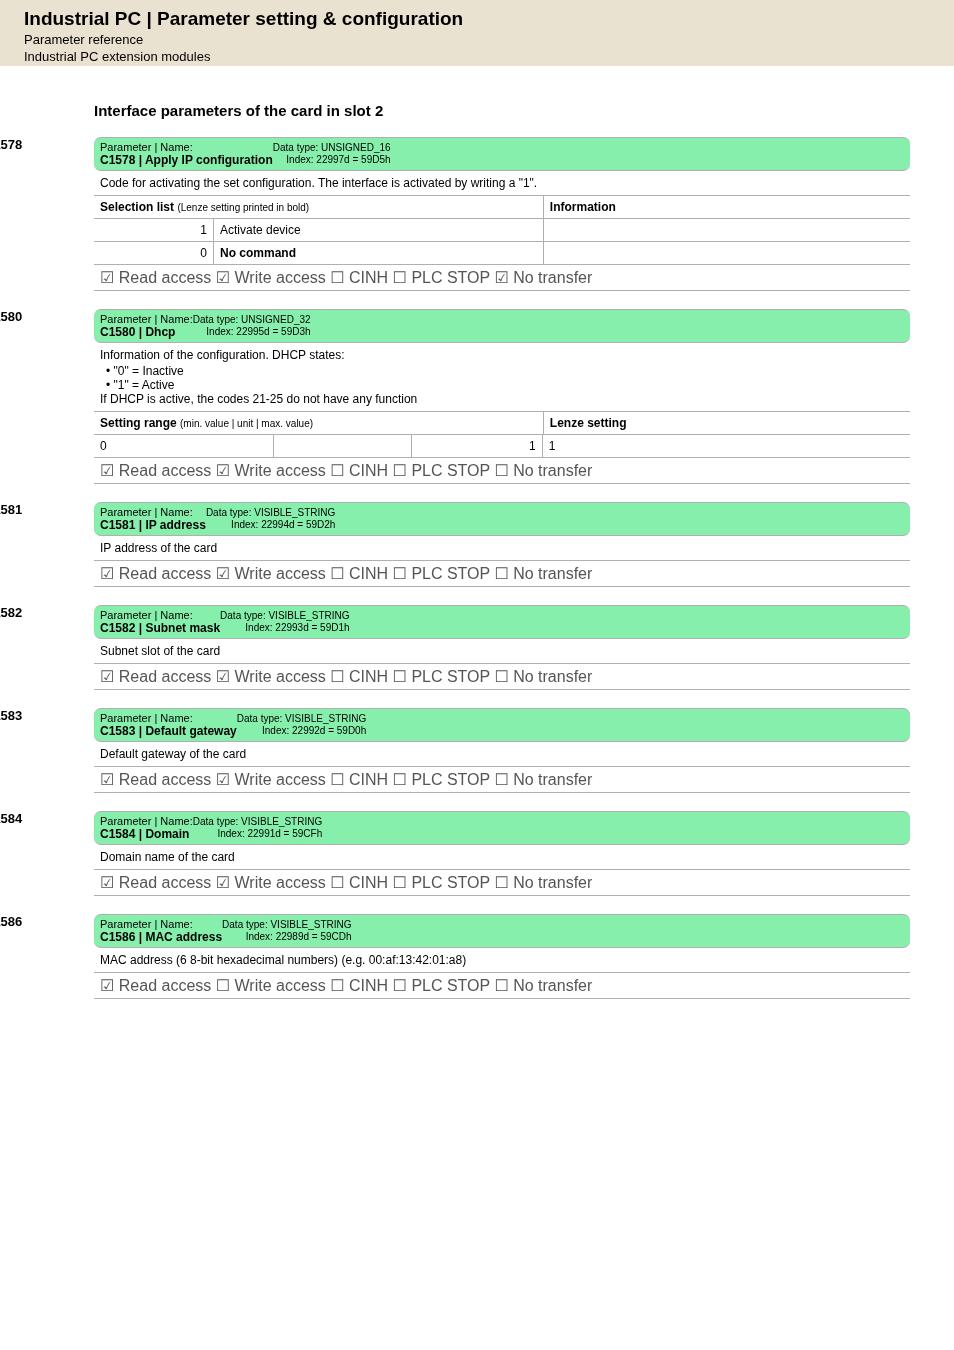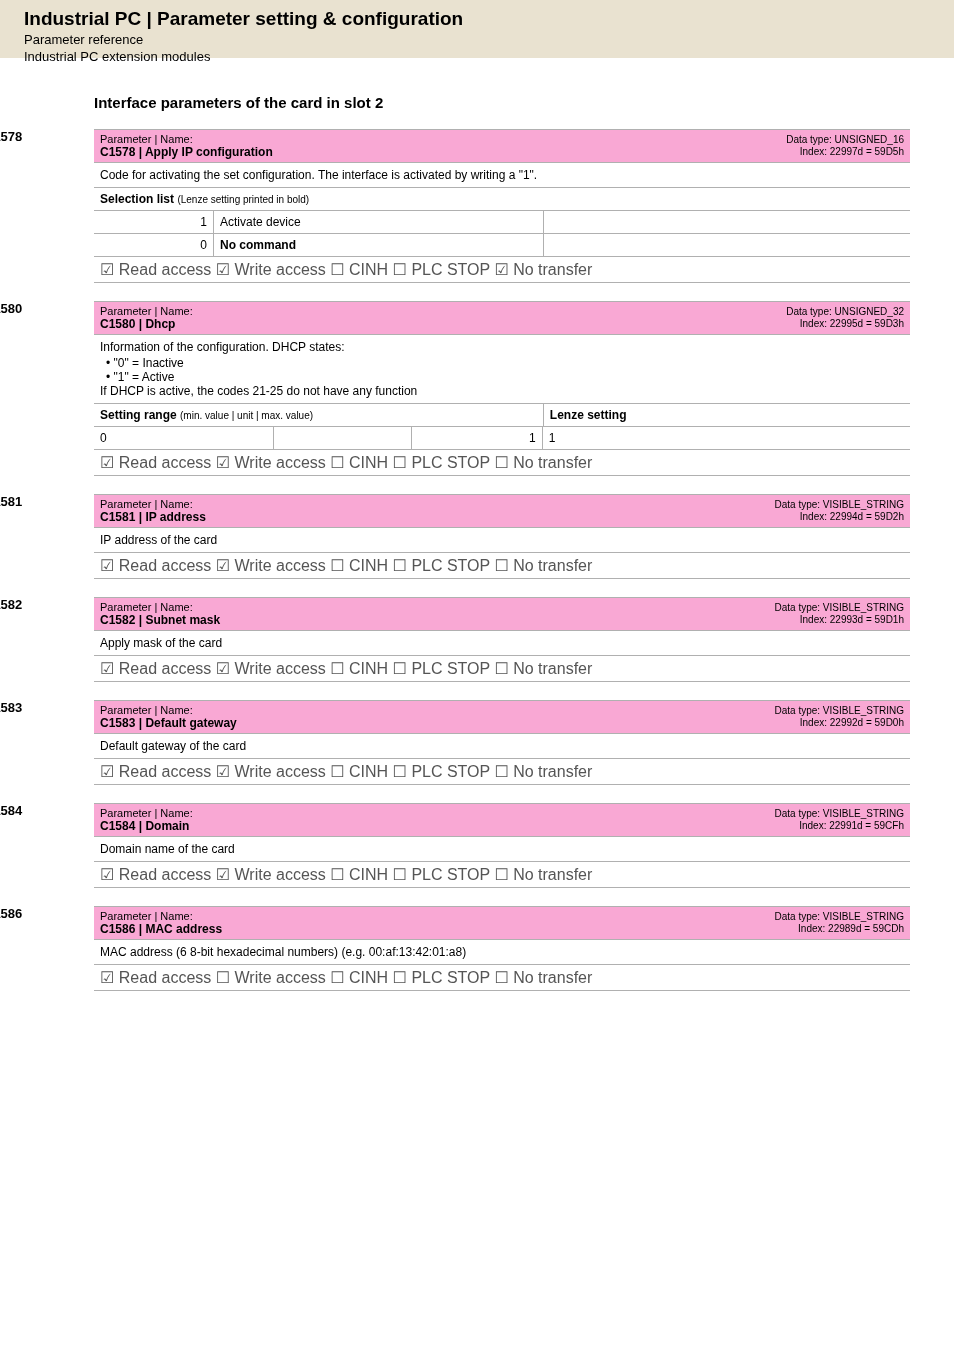--- a/index.html
+++ b/index.html
@@ -6,21 +6,21 @@
   body {
     font-family: Arial, Helvetica, sans-serif;
     font-size: 12px;
     color: #000;
     background: #fff;
     width: 954px;
     position: relative;
   }
   .tan-bar {
     background: #e9e2d0;
-    height: 58px;
+    height: 66px;
     padding: 8px 24px 0 24px;
   }
   .breadcrumb {
     font-size: 19px;
     font-weight: bold;
     color: #000;
   }
   .subcrumb {
     font-size: 13px;
     color: #000;
@@ -39,28 +39,28 @@
     position: absolute;
     left: -110px;
     font-weight: bold;
     font-size: 13px;
   }
   .param-block {
     position: relative;
     margin-bottom: 18px;
   }
   .param-header {
-    background: #f9a8d4;
+    background: #86efac;
     border-top: 1px solid #b0b0b0;
     border-bottom: 1px solid #b0b0b0;
     display: flex;
-    justify-content: space-between;
     align-items: center;
     padding: 3px 6px 3px 6px;
     min-height: 30px;
+    border-radius: 7px;
   }
   .param-header-left { font-size: 11px; }
   .param-header-left .pname { font-size: 11px; }
   .param-header-left .ptitle { font-weight: bold; font-size: 12px; }
   .param-header-right {
     text-align: right;
     font-size: 10px;
     line-height: 1.2;
   }
   .param-desc {
@@ -141,20 +141,21 @@
         <div class="ptitle">C1578 | Apply IP configuration</div>
       </div>
       <div class="param-header-right">
         <div>Data type: UNSIGNED_16</div>
         <div>Index: 22997d = 59D5h</div>
       </div>
     </div>
     <div class="param-desc">Code for activating the set configuration. The interface is activated by writing a "1".</div>
     <div class="sel-header">
       <div class="col1"><span>Selection list</span> <small>(Lenze setting printed in bold)</small></div>
+      <div class="col2">Information</div>
     </div>
     <div class="sel-row">
       <div class="cnum">1</div>
       <div class="clabel">Activate device</div>
       <div class="cinfo"></div>
     </div>
     <div class="sel-row bold">
       <div class="cnum">0</div>
       <div class="clabel">No command</div>
       <div class="cinfo"></div>
@@ -216,21 +217,21 @@
     <div class="param-header">
       <div class="param-header-left">
         <div class="pname">Parameter | Name:</div>
         <div class="ptitle">C1582 | Subnet mask</div>
       </div>
       <div class="param-header-right">
         <div>Data type: VISIBLE_STRING</div>
         <div>Index: 22993d = 59D1h</div>
       </div>
     </div>
-    <div class="param-desc">Apply mask of the card</div>
+    <div class="param-desc">Subnet slot of the card</div>
     <div class="access-row">☑ Read access  ☑ Write access  ☐ CINH  ☐ PLC STOP  ☐ No transfer</div>
   </div>
 
   <div class="param-block">
     <div class="code-label">C1583</div>
     <div class="param-header">
       <div class="param-header-left">
         <div class="pname">Parameter | Name:</div>
         <div class="ptitle">C1583 | Default gateway</div>
       </div>

